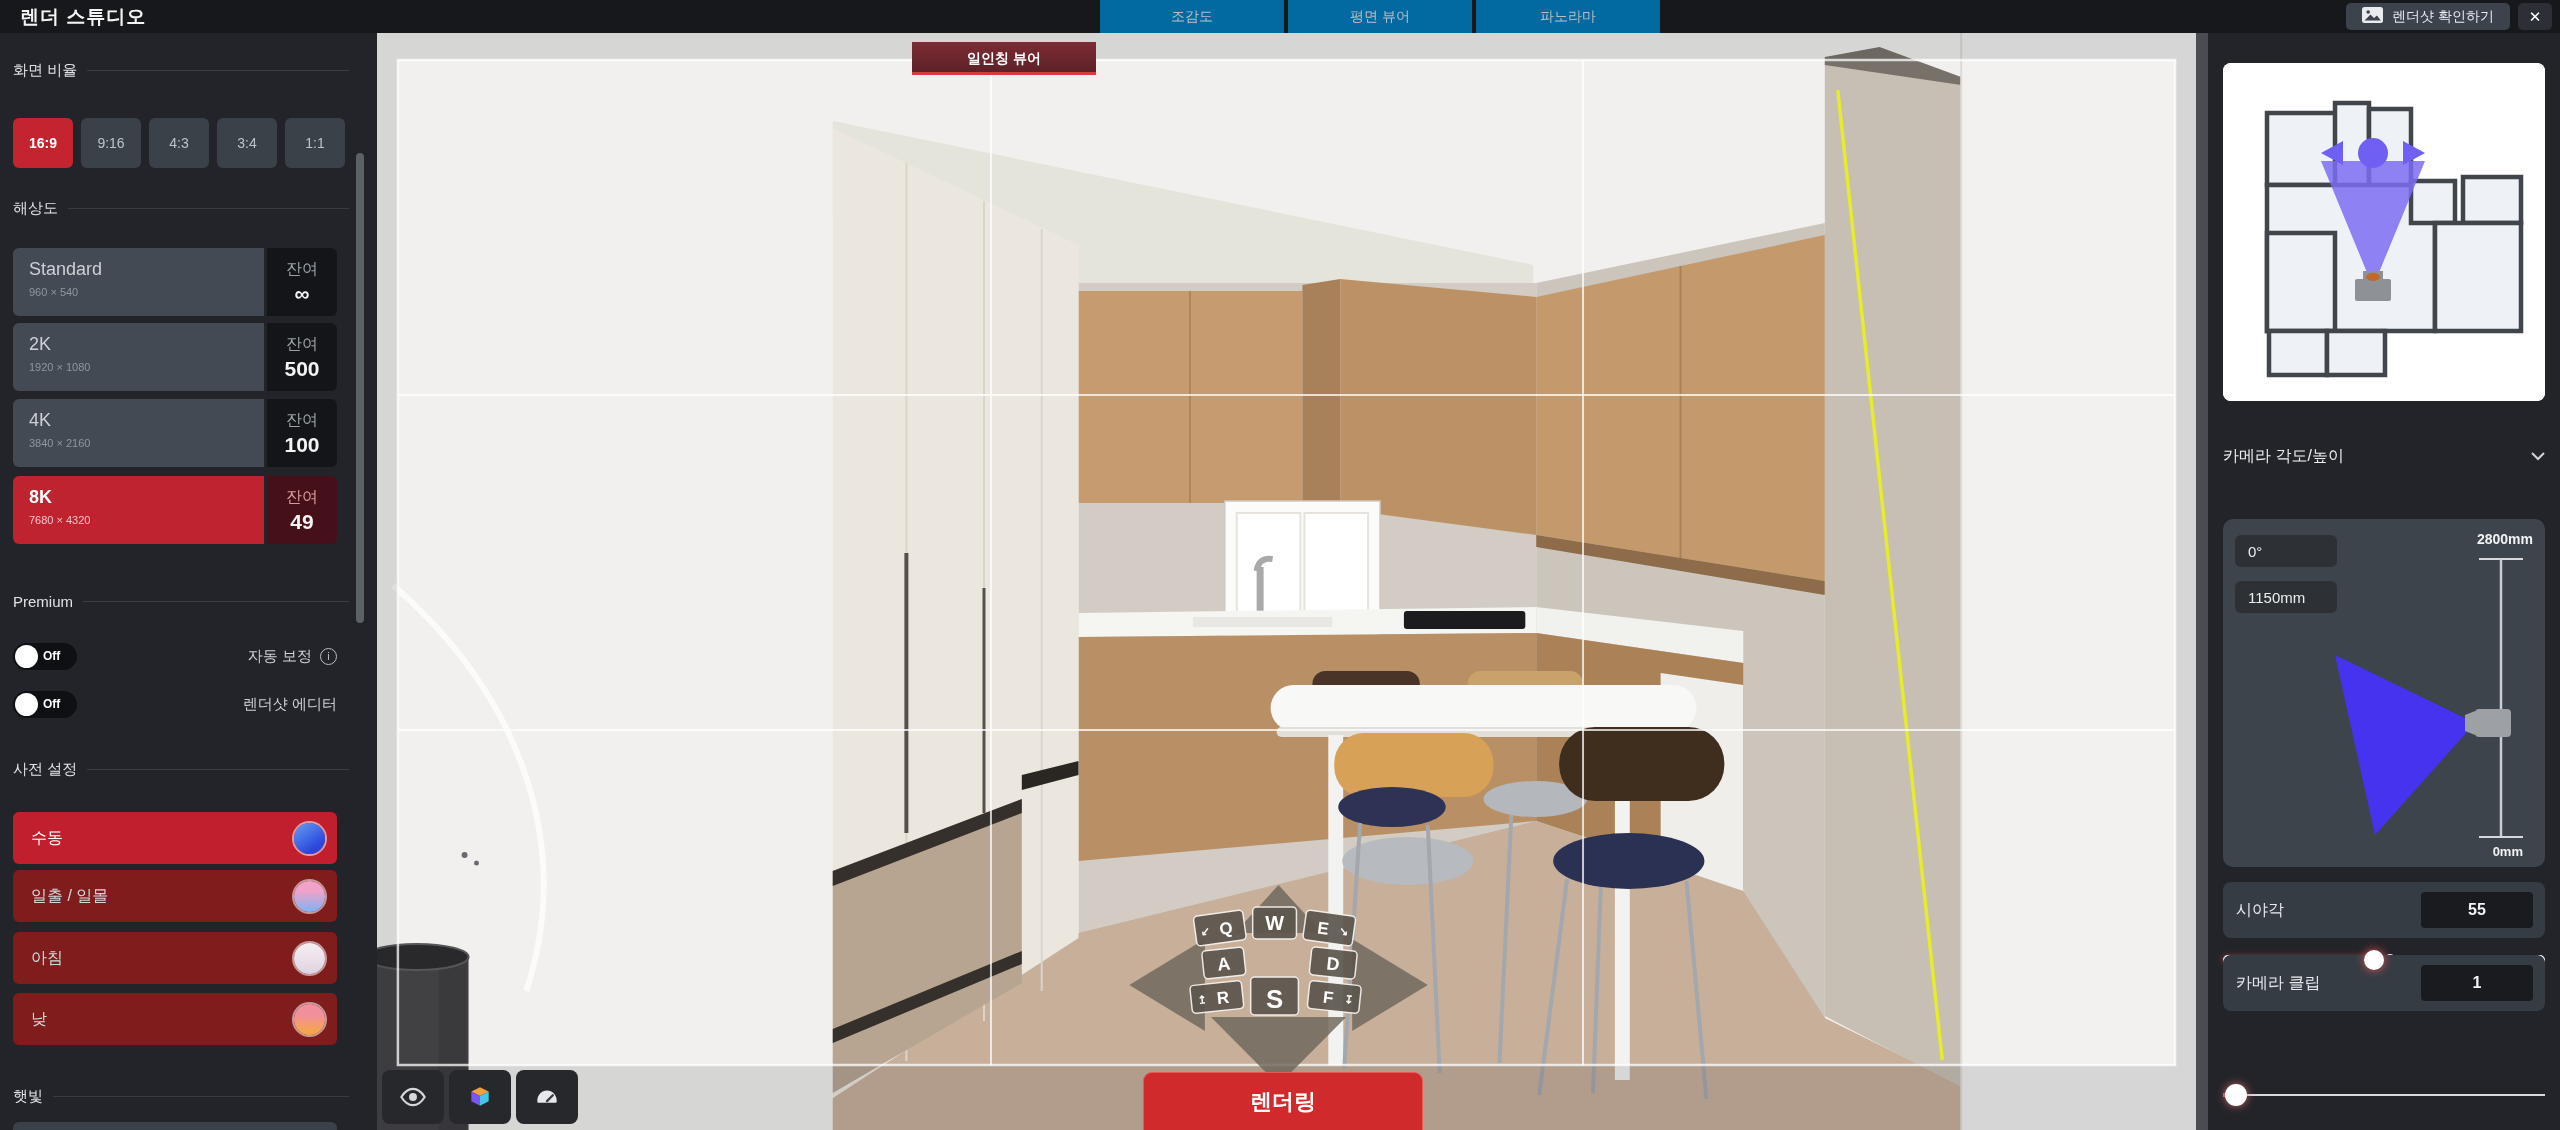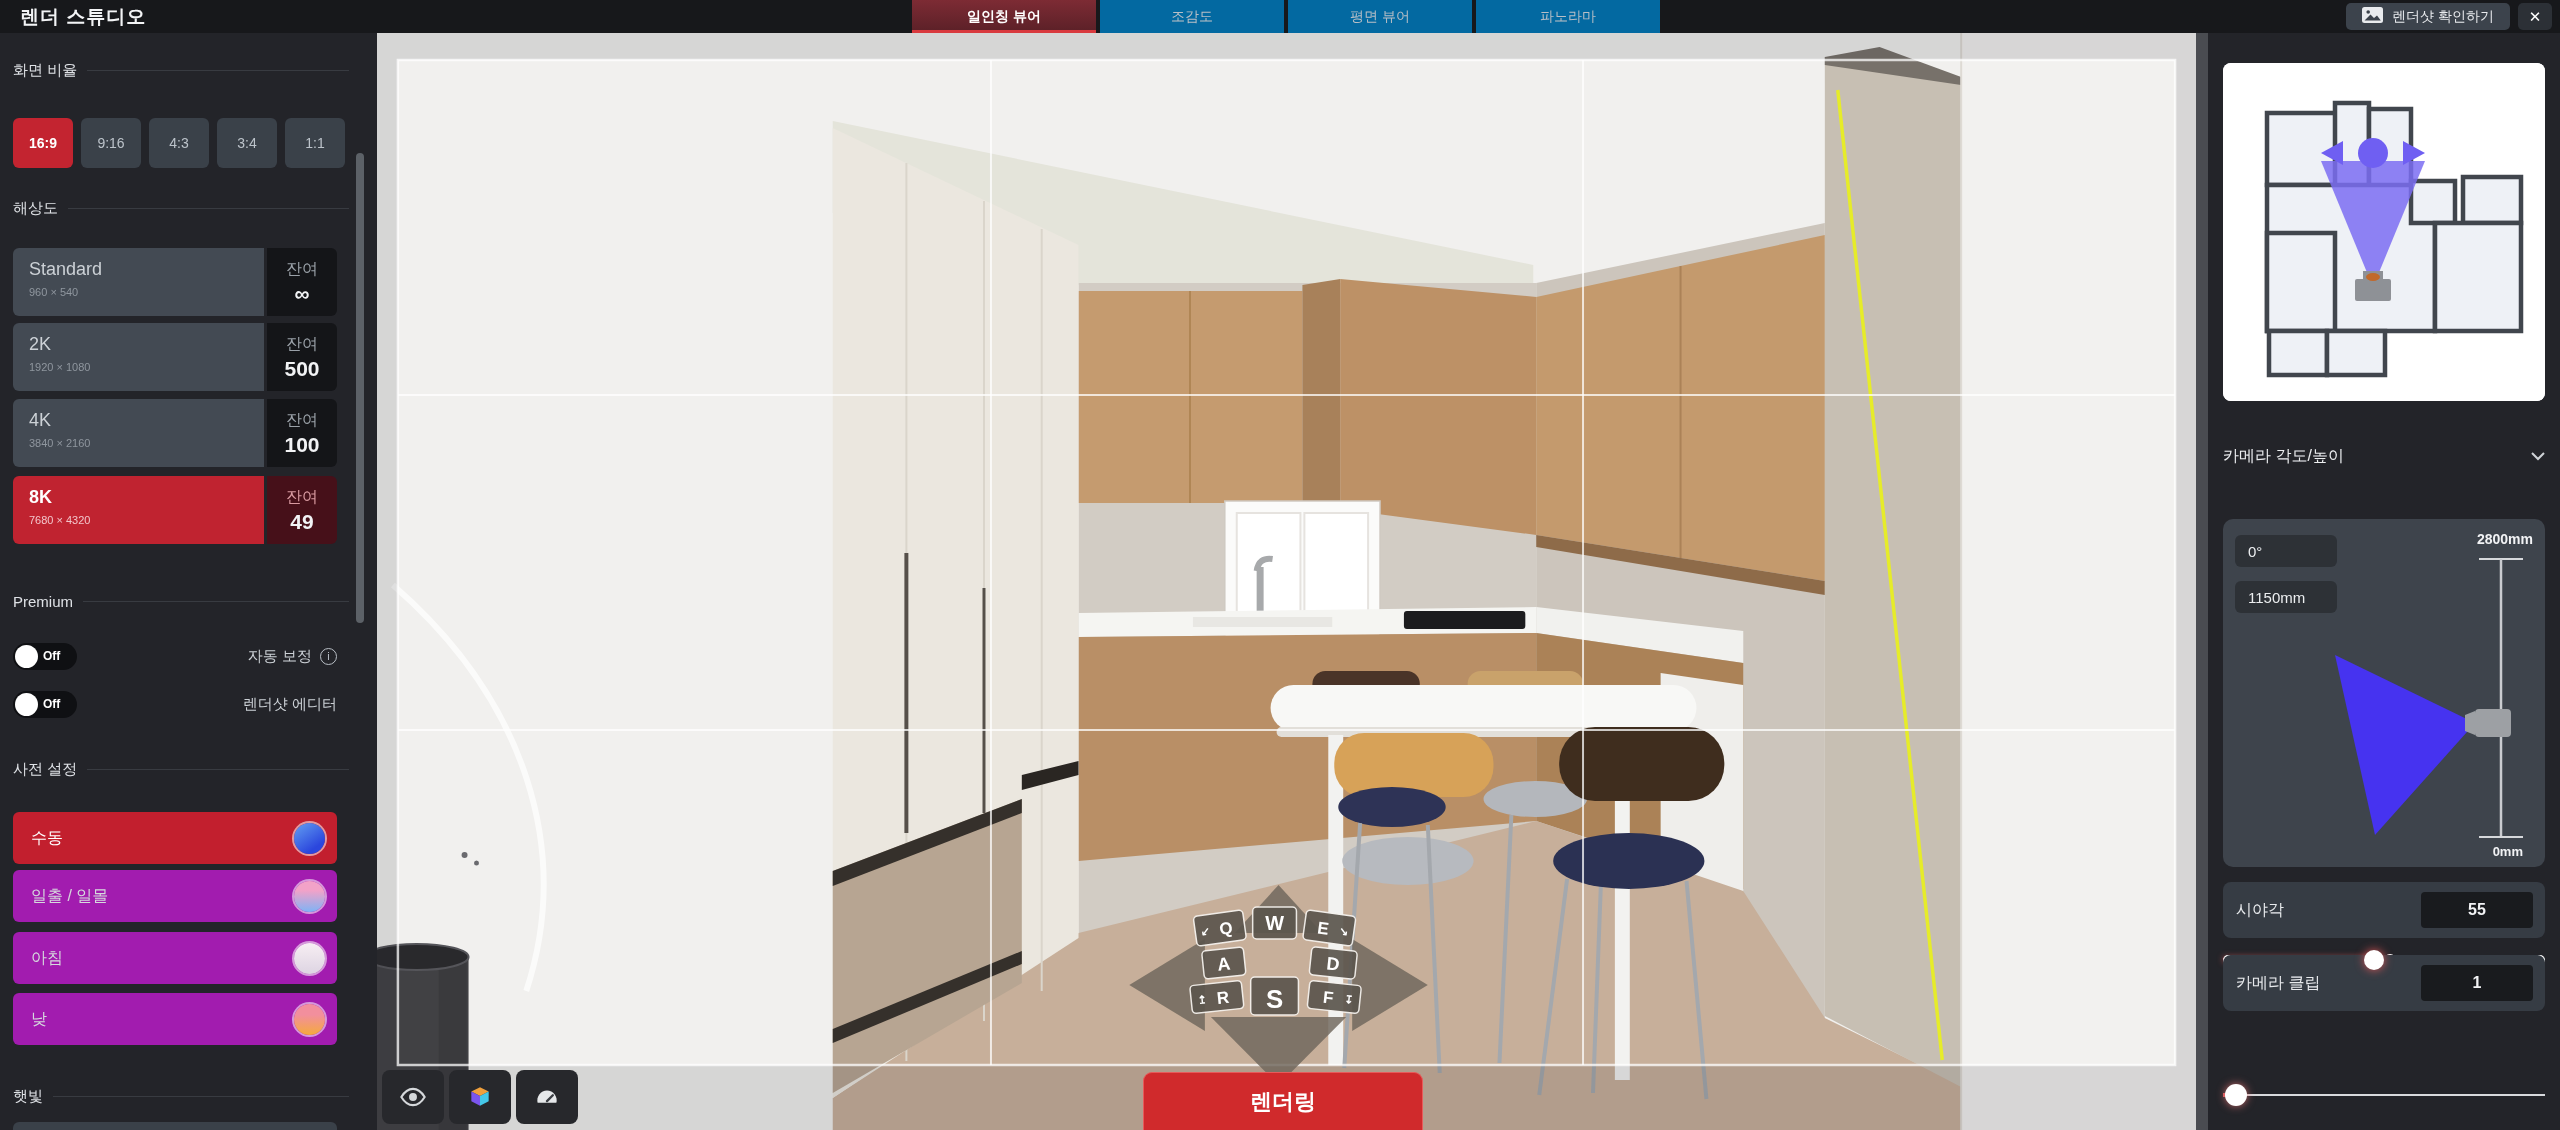--- a/index.html
+++ b/index.html
@@ -8,21 +8,21 @@
   .app { position:relative; width:2560px; height:1130px; background:#232429; }
 
   
   .topbar { position:absolute; top:0; left:0; width:2560px; height:33px; background:#17181b; z-index:50; }
   .app-title { position:absolute; left:20px; top:0; height:33px; line-height:33px;
     font-size:19px; font-weight:bold; color:#f3f4f6; letter-spacing:1px; }
   .tabs { position:absolute; left:912px; top:0; height:33px; display:flex; gap:4px; }
   .tab { width:184px; height:33px; display:flex; align-items:center; justify-content:center;
     font-size:14px; color:#b9bfc6; background:#0369a1; cursor:pointer; }
   .tab.active { background:linear-gradient(#7d2b34,#5a2027); color:#fff;
-    box-shadow:inset 0 -3px 0 #d93a3e; font-weight:bold; }
+    box-shadow:inset 0 -3px 0 #d93a3e; font-weight:bold;margin-top:42px; }
   .top-right { position:absolute; right:8px; top:3px; height:27px; display:flex; gap:8px; }
   .rendershot-btn { display:flex; align-items:center; gap:9px; padding:0 16px; background:#3c434c;
     border-radius:5px; color:#e9ebee; font-size:14px; cursor:pointer; }
   .close-btn { width:34px; height:27px; background:#2c3036; border-radius:5px; color:#fff;
     font-size:15px; display:flex; align-items:center; justify-content:center; cursor:pointer; }
 
   
   .sidebar-left { position:absolute; top:33px; left:0; width:377px; height:1097px; background:#232429; z-index:20; }
   .sec-label { position:absolute; left:13px; right:28px; display:flex; align-items:center; gap:10px;
     font-size:15px; color:#dfe2e6; }
@@ -46,21 +46,21 @@
   .res-row.active .res-rem { color:#d89aa0; }
   .toggle-row { position:absolute; left:13px; width:324px; height:30px; display:flex;
     align-items:center; justify-content:space-between; }
   .toggle { width:64px; height:27px; background:#0f1013; border-radius:14px; display:flex;
     align-items:center; cursor:pointer; }
   .knob { width:23px; height:23px; border-radius:50%; background:#fff; margin-left:2px; }
   .toggle-state { font-size:12px; font-weight:bold; color:#fff; margin-left:5px; }
   .toggle-label { font-size:15px; color:#ccd1d6; display:flex; align-items:center; gap:8px; }
   .info-i { width:17px; height:17px; border:1.5px solid #b9bfc6; border-radius:50%; font-size:11px;
     color:#b9bfc6; display:inline-flex; align-items:center; justify-content:center; font-style:normal; }
-  .preset-row { position:absolute; left:13px; width:324px; height:52px; background:#a21caf; border-radius:6px;
+  .preset-row { position:absolute; left:13px; width:324px; height:52px; background:#7f1d1d; border-radius:6px;
     display:flex; align-items:center; justify-content:space-between; padding:0 12px 0 18px; cursor:pointer; }
   .preset-row.active { background:#c21f2e; }
   .preset-label { font-size:16px; color:#d5d9dd; }
   .preset-row.active .preset-label { color:#fff; }
   .swatch { width:31px; height:31px; border-radius:50%; box-shadow:0 0 0 2px rgba(255,255,255,.55); }
   .partial-row { position:absolute; left:13px; top:1089px; width:324px; height:10px;
     background:#3a4149; border-radius:6px 6px 0 0; }
   .scroll-thumb { position:absolute; right:13px; top:120px; width:8px; height:470px;
     background:#5c6167; border-radius:4px; }
 

